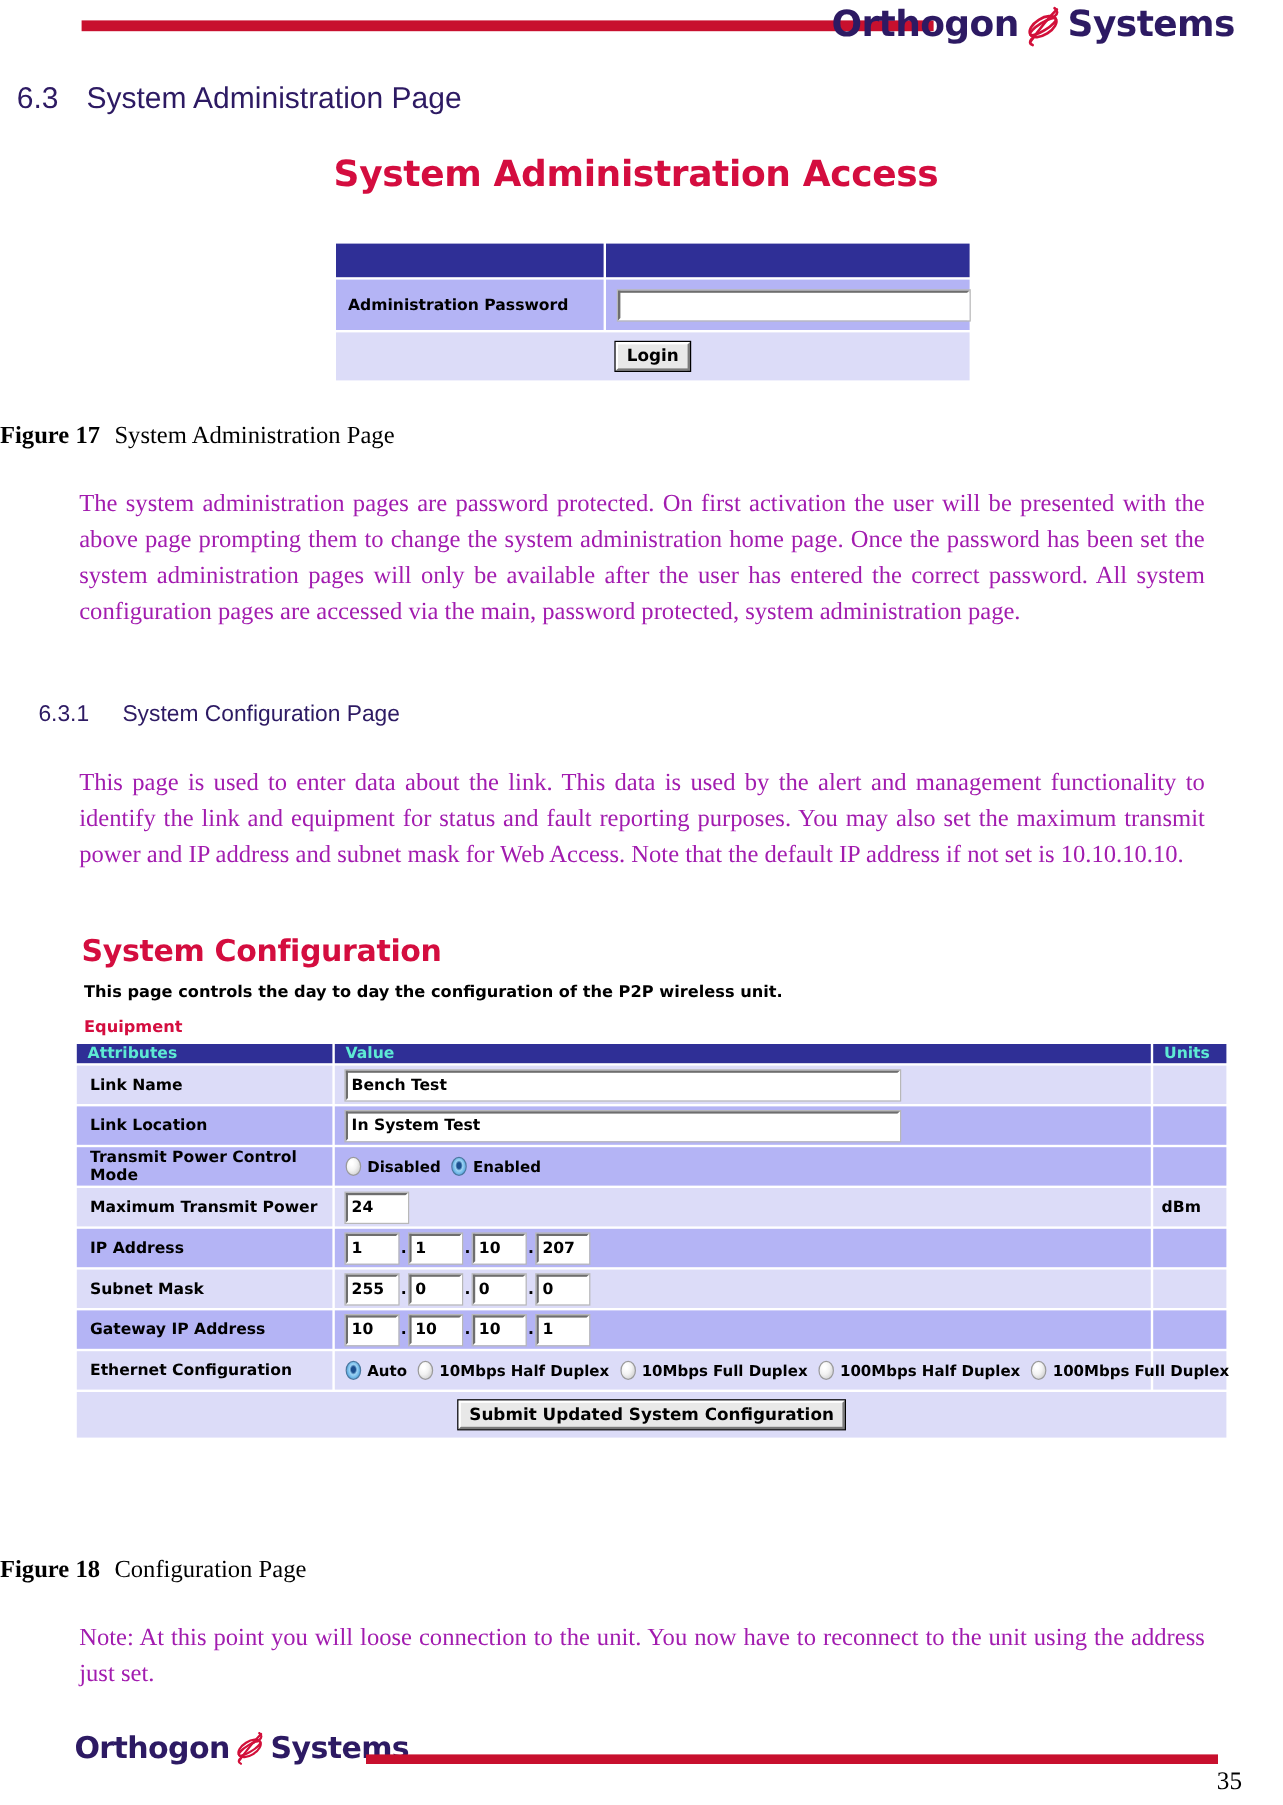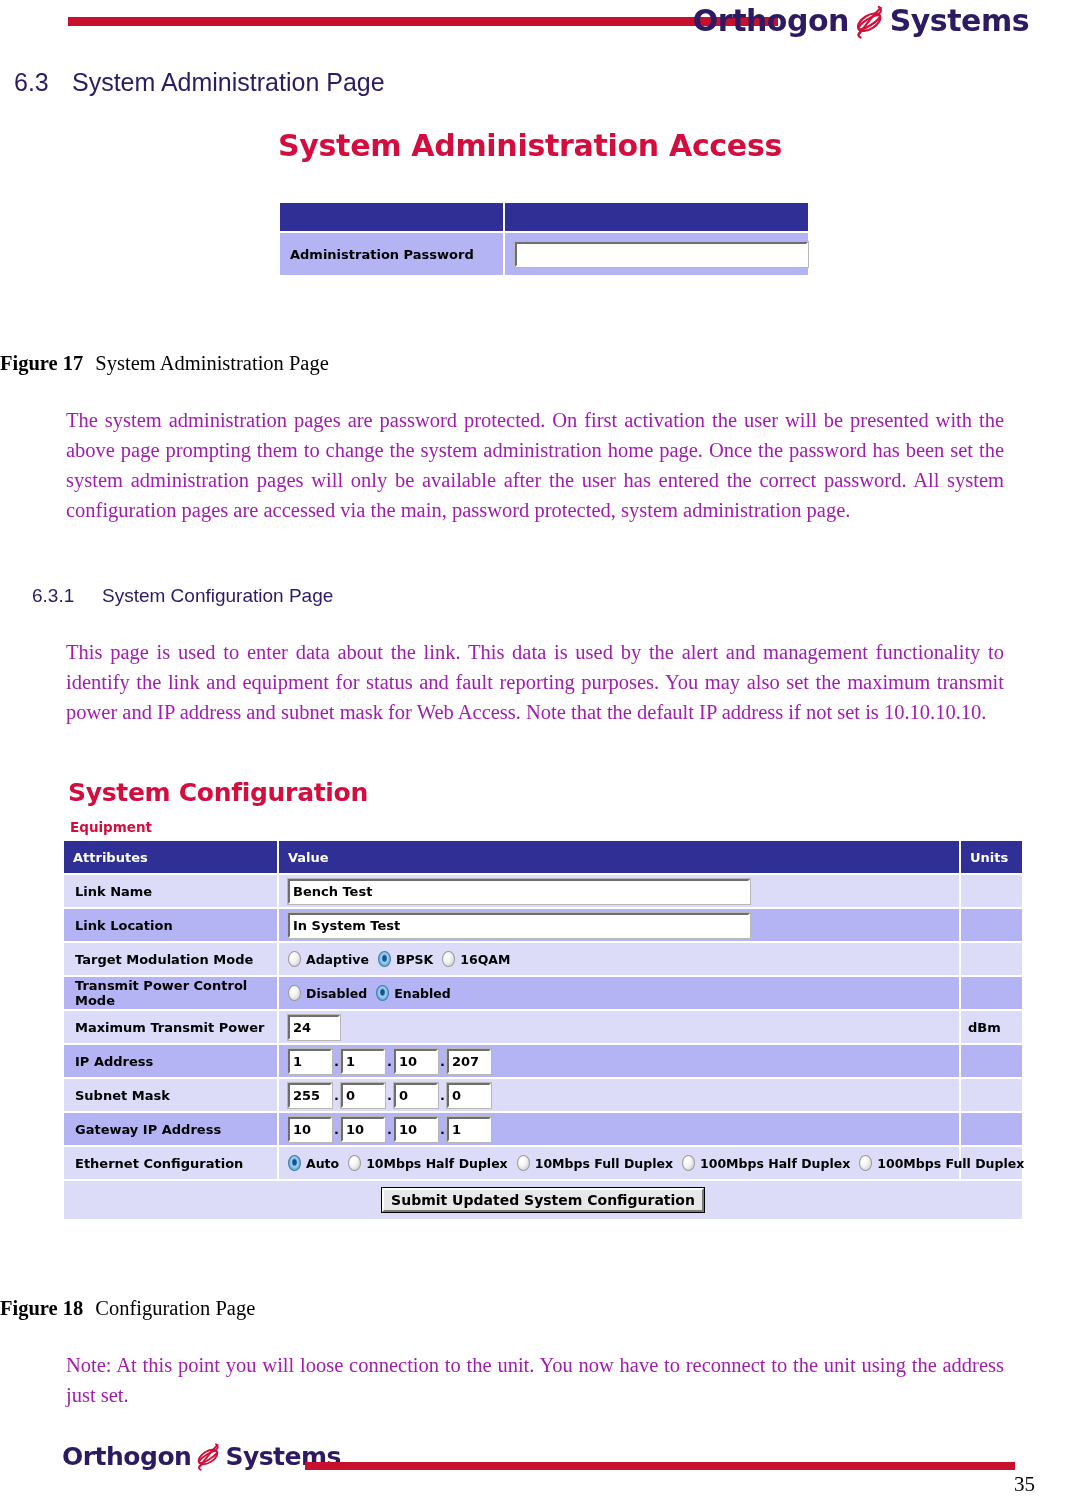--- a/index.html
+++ b/index.html
@@ -226,22 +226,22 @@
     color: #d40d3f;
     margin: 0 0 4px 8px;
   }
   #config-table { width: 962px; table-layout: fixed; }
   #config-table td { padding: 0; }
   .col-attr  { width: 204px; }
   .col-units { width: 52px; }
 
   #config-table thead td {
     background: #2f2f96;
-    color: #ffffff;
-    height: 32px;
+    color: #5eead4;
+    height: 16px;
     padding-left: 9px !important;
     vertical-align: middle;
     margin-top: 44px;
   }
   #config-table tbody td {
     height: 32px;
     vertical-align: middle;
   }
   td.attr-cell {
     padding-left: 11px !important;
@@ -365,63 +365,64 @@
       <tr>
         <td class="tbl-head" style="width:222px"></td>
         <td class="tbl-head"></td>
       </tr>
       <tr>
         <td id="login-label-cell" class="row-med">Administration Password</td>
         <td id="login-value-cell" class="row-med">
           <span class="ti" id="login-password-input" title=""></span>
         </td>
       </tr>
+      <tr>
+        <td id="login-submit-cell" class="row-lite" colspan="2">
+          <span class="btn">Login</span>
+        </td>
+      </tr>
     </tbody>
   </table>
 </div>
 
 <div class="caption" id="cap-17">
   <span class="cap-label">Figure 17</span><span class="cap-text">System Administration Page</span>
 </div>
 
 <div class="para" id="para-1">The system administration pages are password protected.  On first activation the user will be presented with the above page prompting them to change the system administration home page. Once the password has been set the system administration pages will only be available after the user has entered the correct password. All system configuration pages are accessed via the main, password protected, system administration page.</div>
 
 <div class="h3" id="sec-631">
   <span class="num">6.3.1</span><span>System Configuration Page</span>
 </div>
 
 <div class="para" id="para-2">This page is used to enter data about the link.  This data is used by the alert and management functionality to identify the link and equipment for status and fault reporting purposes. You may also set the maximum transmit power and IP address and subnet mask for Web Access. Note that the default IP address if not set is 10.10.10.10.</div>
 
 <div id="fig-config">
   <div id="config-title">System Configuration</div>
+  <div id="config-intro">This page controls the day to day the configuration of the P2P wireless unit.</div>
   <div id="config-group-label">Equipment</div>
 
   <table id="config-table" class="webtable">
     <thead>
       <tr>
         <td class="col-attr">Attributes</td>
         <td>Value</td>
         <td class="col-units">Units</td>
       </tr>
     </thead>
     <tbody id="config-tbody">
         <tr>
           <td class="row-lite attr-cell col-attr">Link Name</td>
           <td class="row-lite value-cell"><span class="ti ti-wide">Bench Test</span></td>
           <td class="row-lite units-cell col-units"></td>
         </tr>
         <tr>
           <td class="row-med attr-cell col-attr">Link Location</td>
           <td class="row-med value-cell"><span class="ti ti-wide">In System Test</span></td>
           <td class="row-med units-cell col-units"></td>
-        </tr>
-        <tr>
-          <td class="row-lite attr-cell col-attr">Target Modulation Mode</td>
-          <td class="row-lite value-cell"><span class="radio-opt"><span class="radio off"></span><span class="lbl">Adaptive</span></span><span class="radio-opt"><span class="radio on"></span><span class="lbl">BPSK</span></span><span class="radio-opt"><span class="radio off"></span><span class="lbl">16QAM</span></span></td>
-          <td class="row-lite units-cell col-units"></td>
         </tr>
         <tr>
           <td class="row-med attr-cell col-attr">Transmit Power Control Mode</td>
           <td class="row-med value-cell"><span class="radio-opt"><span class="radio off"></span><span class="lbl">Disabled</span></span><span class="radio-opt"><span class="radio on"></span><span class="lbl">Enabled</span></span></td>
           <td class="row-med units-cell col-units"></td>
         </tr>
         <tr>
           <td class="row-lite attr-cell col-attr">Maximum Transmit Power</td>
           <td class="row-lite value-cell"><span class="ti ti-num">24</span></td>
           <td class="row-lite units-cell col-units">dBm</td>

